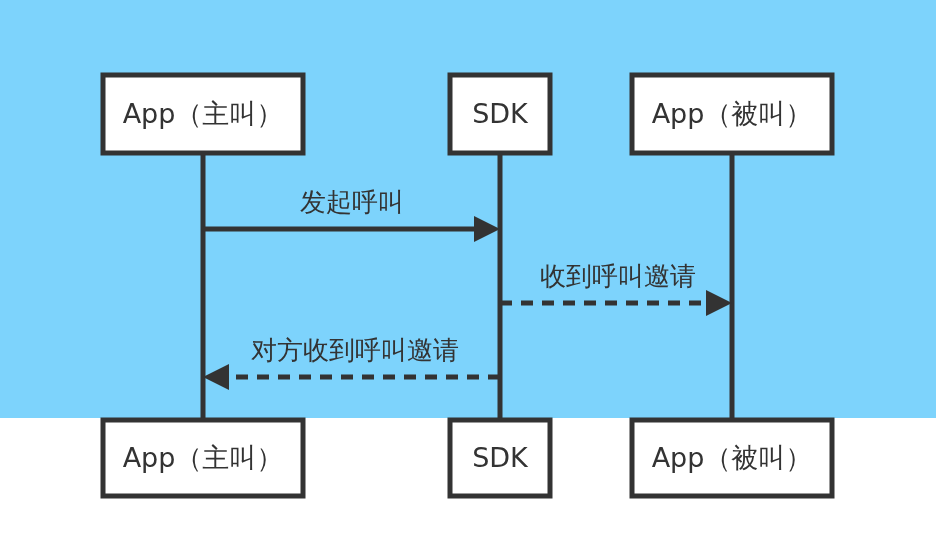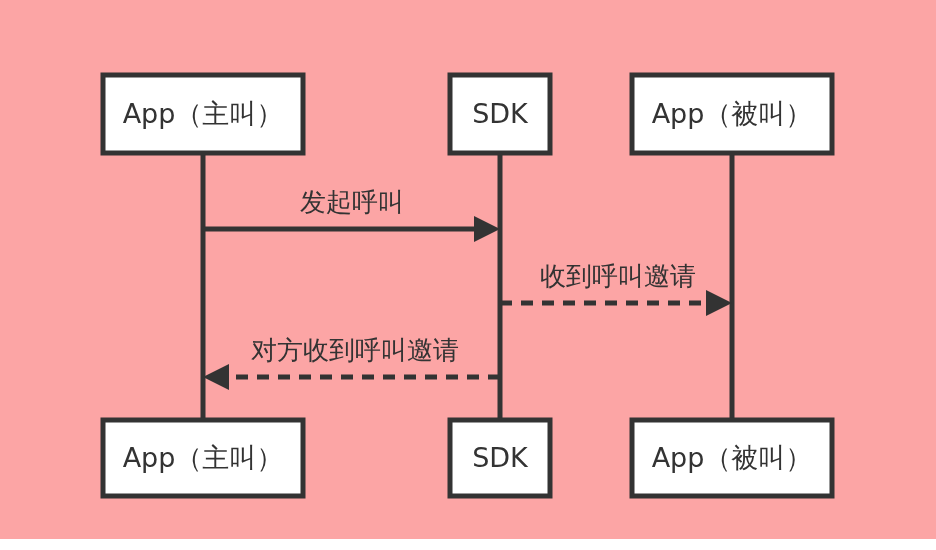--- a/index.html
+++ b/index.html
@@ -10,22 +10,22 @@
   }
   body {
     width: 936px;
     height: 550px;
     overflow: hidden;
     font-family: "DejaVu Sans", "Liberation Sans", sans-serif;
   }
   #diagram-root {
     position: relative;
     width: 936px;
-    height: 539px;
-    background: #fca5a5;
+    height: 418px;
+    background: #7dd3fc;
   }
   svg.diagram-canvas {
     display: block;
     width: 936px;
     height: 550px;
   }
   .participant-box {
     fill: #ffffff;
     stroke: #333333;
     stroke-width: 5;

